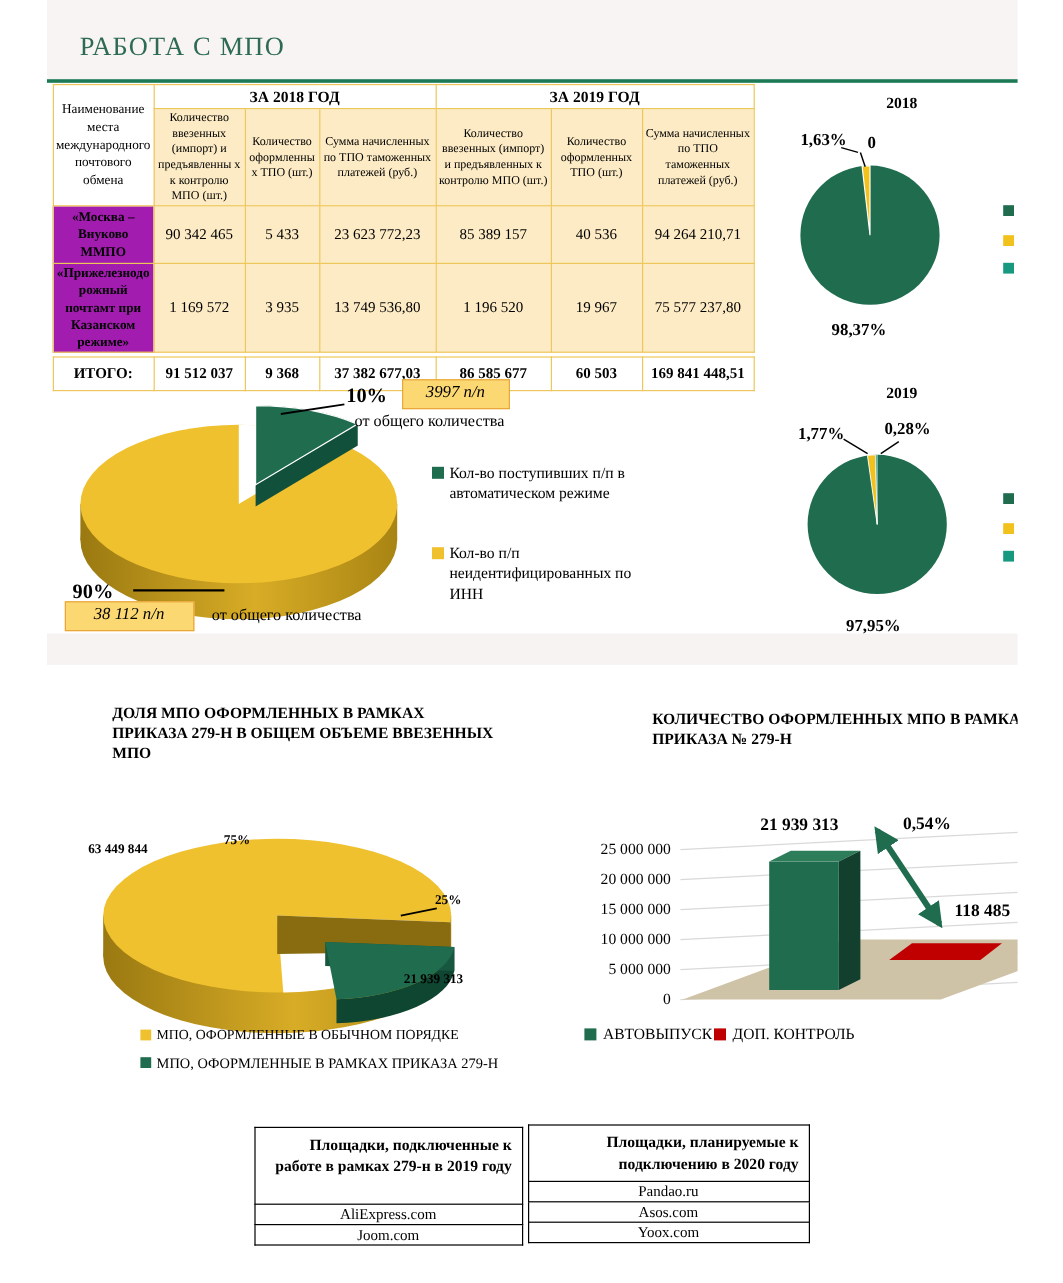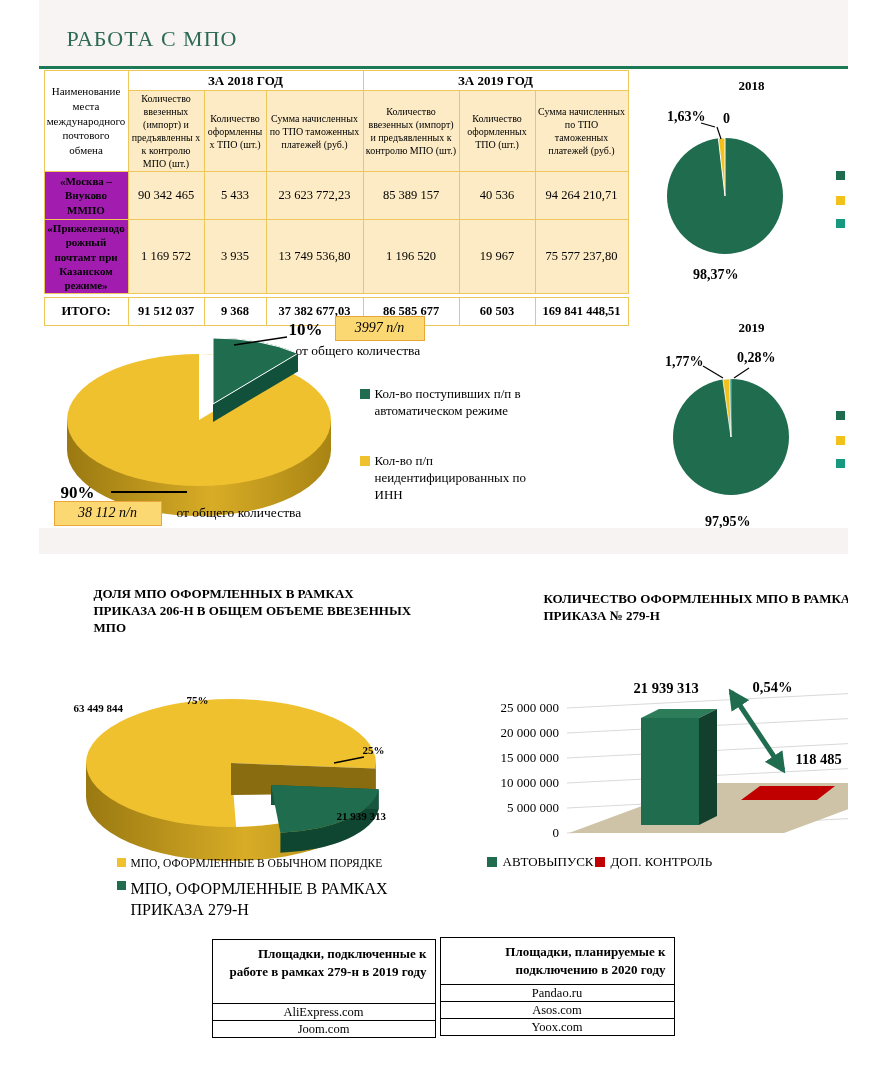--- a/index.html
+++ b/index.html
@@ -179,21 +179,21 @@
     <span class="sw" style="background:#1F6C4F"></span>
     <span>Кол-во поступивших  п/п в автоматическом режиме</span>
   </div>
   <div class="leg" style="left:321px;top:453px;width:180px">
     <span class="sw" style="background:#F0C12F"></span>
     <span>Кол-во п/п неидентифицированных  по ИНН</span>
   </div>
 
   <div class="mid-band"></div>
 
-  <div class="chart-title" style="left:55px;top:586px;width:320px">ДОЛЯ  МПО  ОФОРМЛЕННЫХ  В РАМКАХ ПРИКАЗА  206-Н В ОБЩЕМ  ОБЪЕМЕ ВВЕЗЕННЫХ  МПО</div>
+  <div class="chart-title" style="left:55px;top:586px;width:320px">ДОЛЯ  МПО  ОФОРМЛЕННЫХ  В РАМКАХ ПРИКАЗА  279-Н В ОБЩЕМ  ОБЪЕМЕ ВВЕЗЕННЫХ  МПО</div>
   <svg class="abs" style="left:30px;top:655px" width="400" height="245" viewBox="0 0 400 245">
     <defs>
       <linearGradient id="gy2" x1="0" y1="0" x2="1" y2="0">
         <stop offset="0" stop-color="#9a7911"></stop>
         <stop offset="0.55" stop-color="#d8ac26"></stop>
         <stop offset="1" stop-color="#a88413"></stop>
       </linearGradient>
     </defs>
     <ellipse cx="162" cy="142" rx="145" ry="64" fill="url(#gy2)"></ellipse>
     <rect x="17" y="108" width="290" height="34" fill="url(#gy2)"></rect>
@@ -206,21 +206,21 @@
     <line x1="265" y1="108" x2="295" y2="102" stroke="#000" stroke-width="1.5"></line>
   </svg>
   <div class="pct15" style="left:35px;top:702px">63 449 844</div>
   <div class="pct15" style="left:148px;top:694px">75%</div>
   <div class="pct15" style="left:324px;top:744px">25%</div>
   <div class="pct15" style="left:298px;top:810px">21 939 313</div>
   <div class="leg" style="left:78px;top:856px;width:330px;font-size:11.5px">
     <span class="sw" style="background:#F0C12F;width:9px;height:9px;margin-top:2px"></span>
     <span>МПО, ОФОРМЛЕННЫЕ В ОБЫЧНОМ ПОРЯДКЕ</span>
   </div>
-  <div class="leg" style="left:78px;top:879px;width:340px;font-size:16px">
+  <div class="leg" style="left:78px;top:879px;width:340px;font-size:12px">
     <span class="sw" style="background:#1F6C4F;width:9px;height:9px;margin-top:2px"></span>
     <span>МПО, ОФОРМЛЕННЫЕ В РАМКАХ ПРИКАЗА 279-Н</span>
   </div>
 
   <div class="chart-title" style="left:505px;top:591px;width:320px">КОЛИЧЕСТВО ОФОРМЛЕННЫХ МПО В РАМКАХ ПРИКАЗА № 279-Н</div>
   <svg class="abs" style="left:440px;top:640px" width="446" height="215" viewBox="0 0 446 215">
     <defs>
       <marker id="arr" viewBox="0 0 10 10" refX="8" refY="5" markerWidth="4.2" markerHeight="4.2" orient="auto-start-reverse">
         <path d="M0,0 L10,5 L0,10 Z" fill="#1F6C4F"></path>
       </marker>

